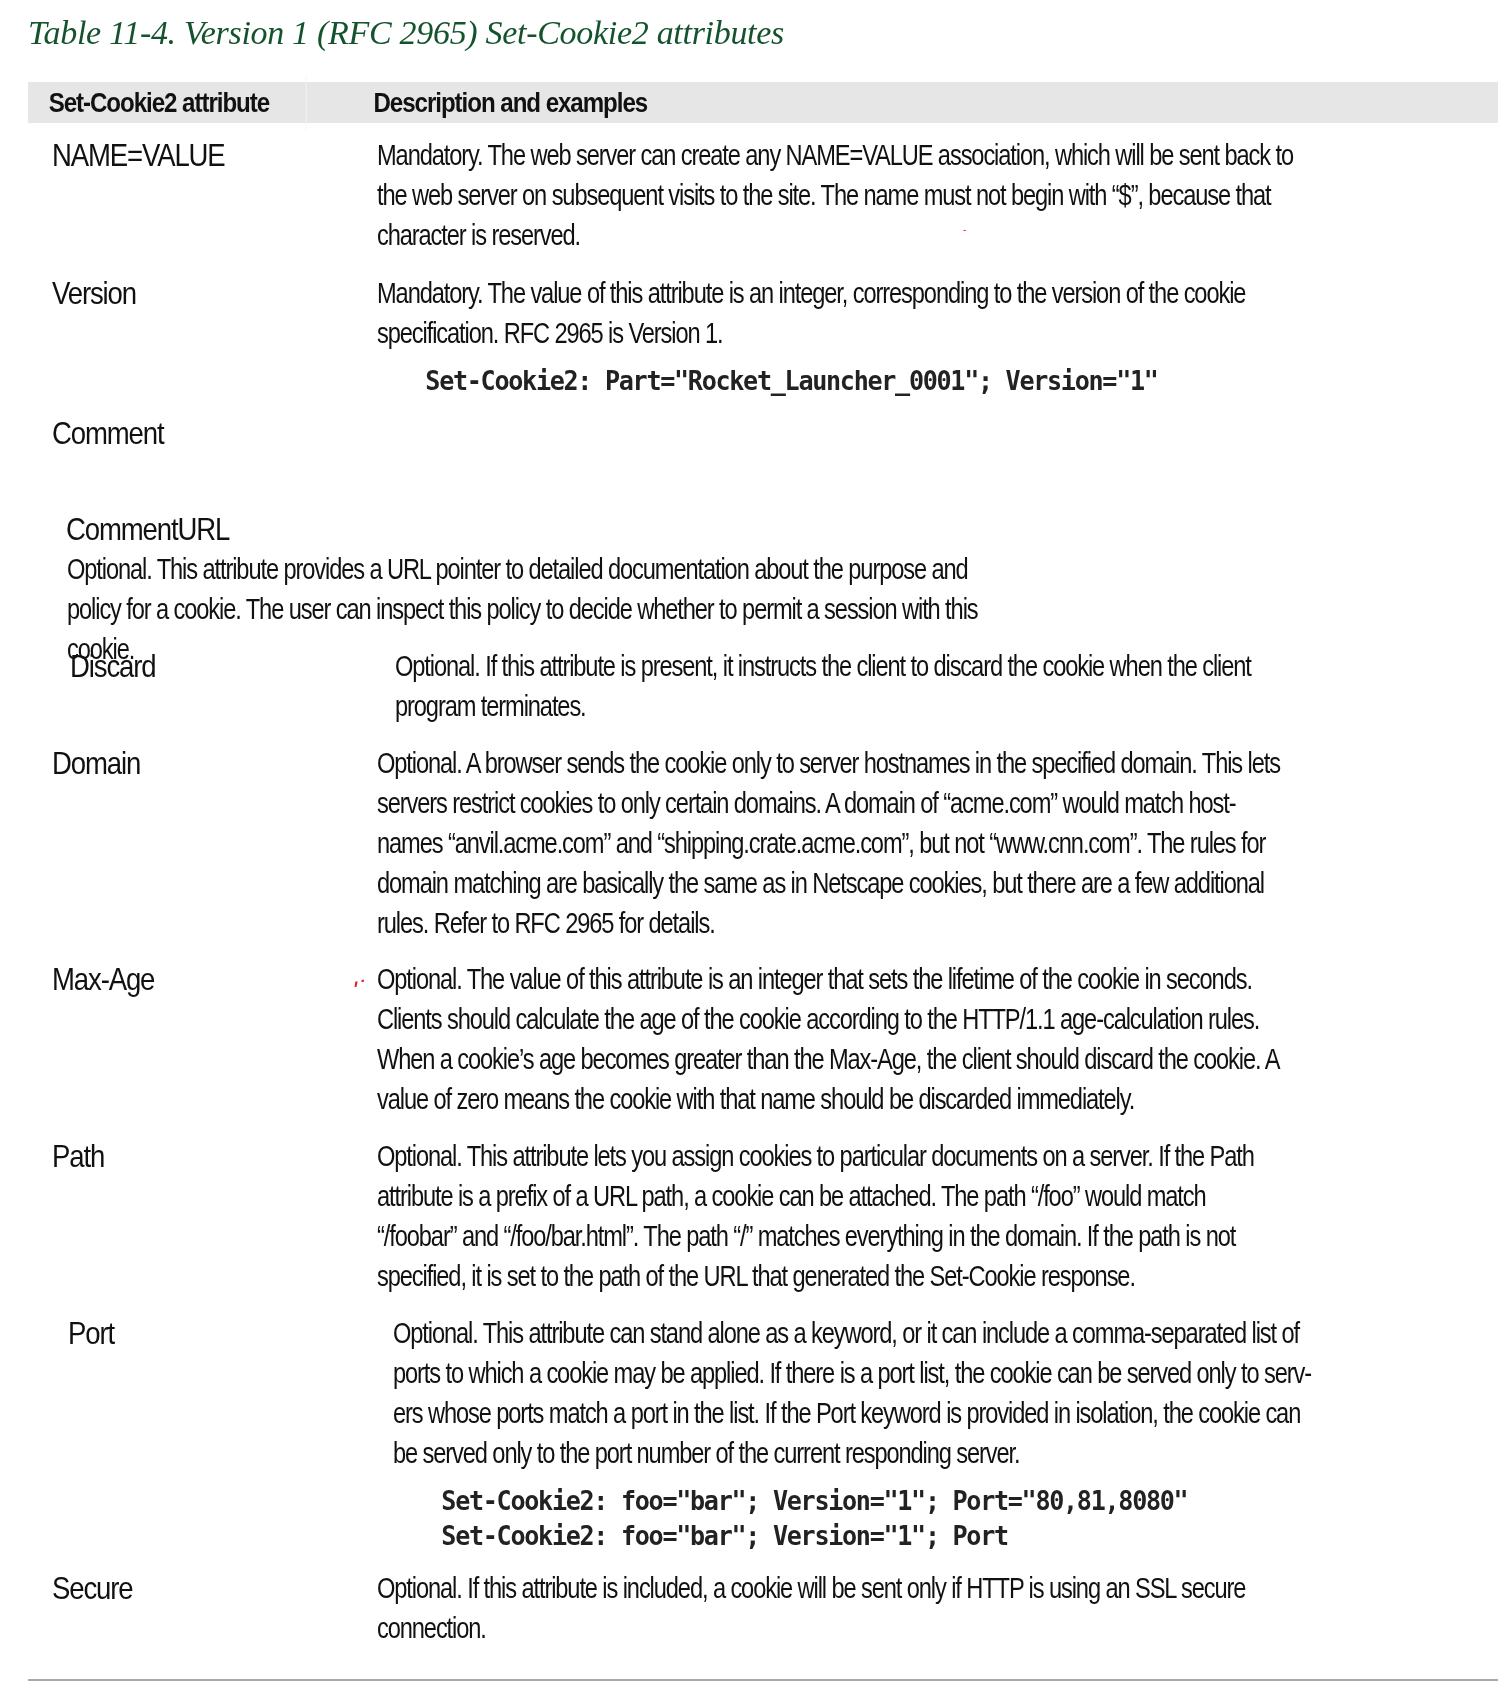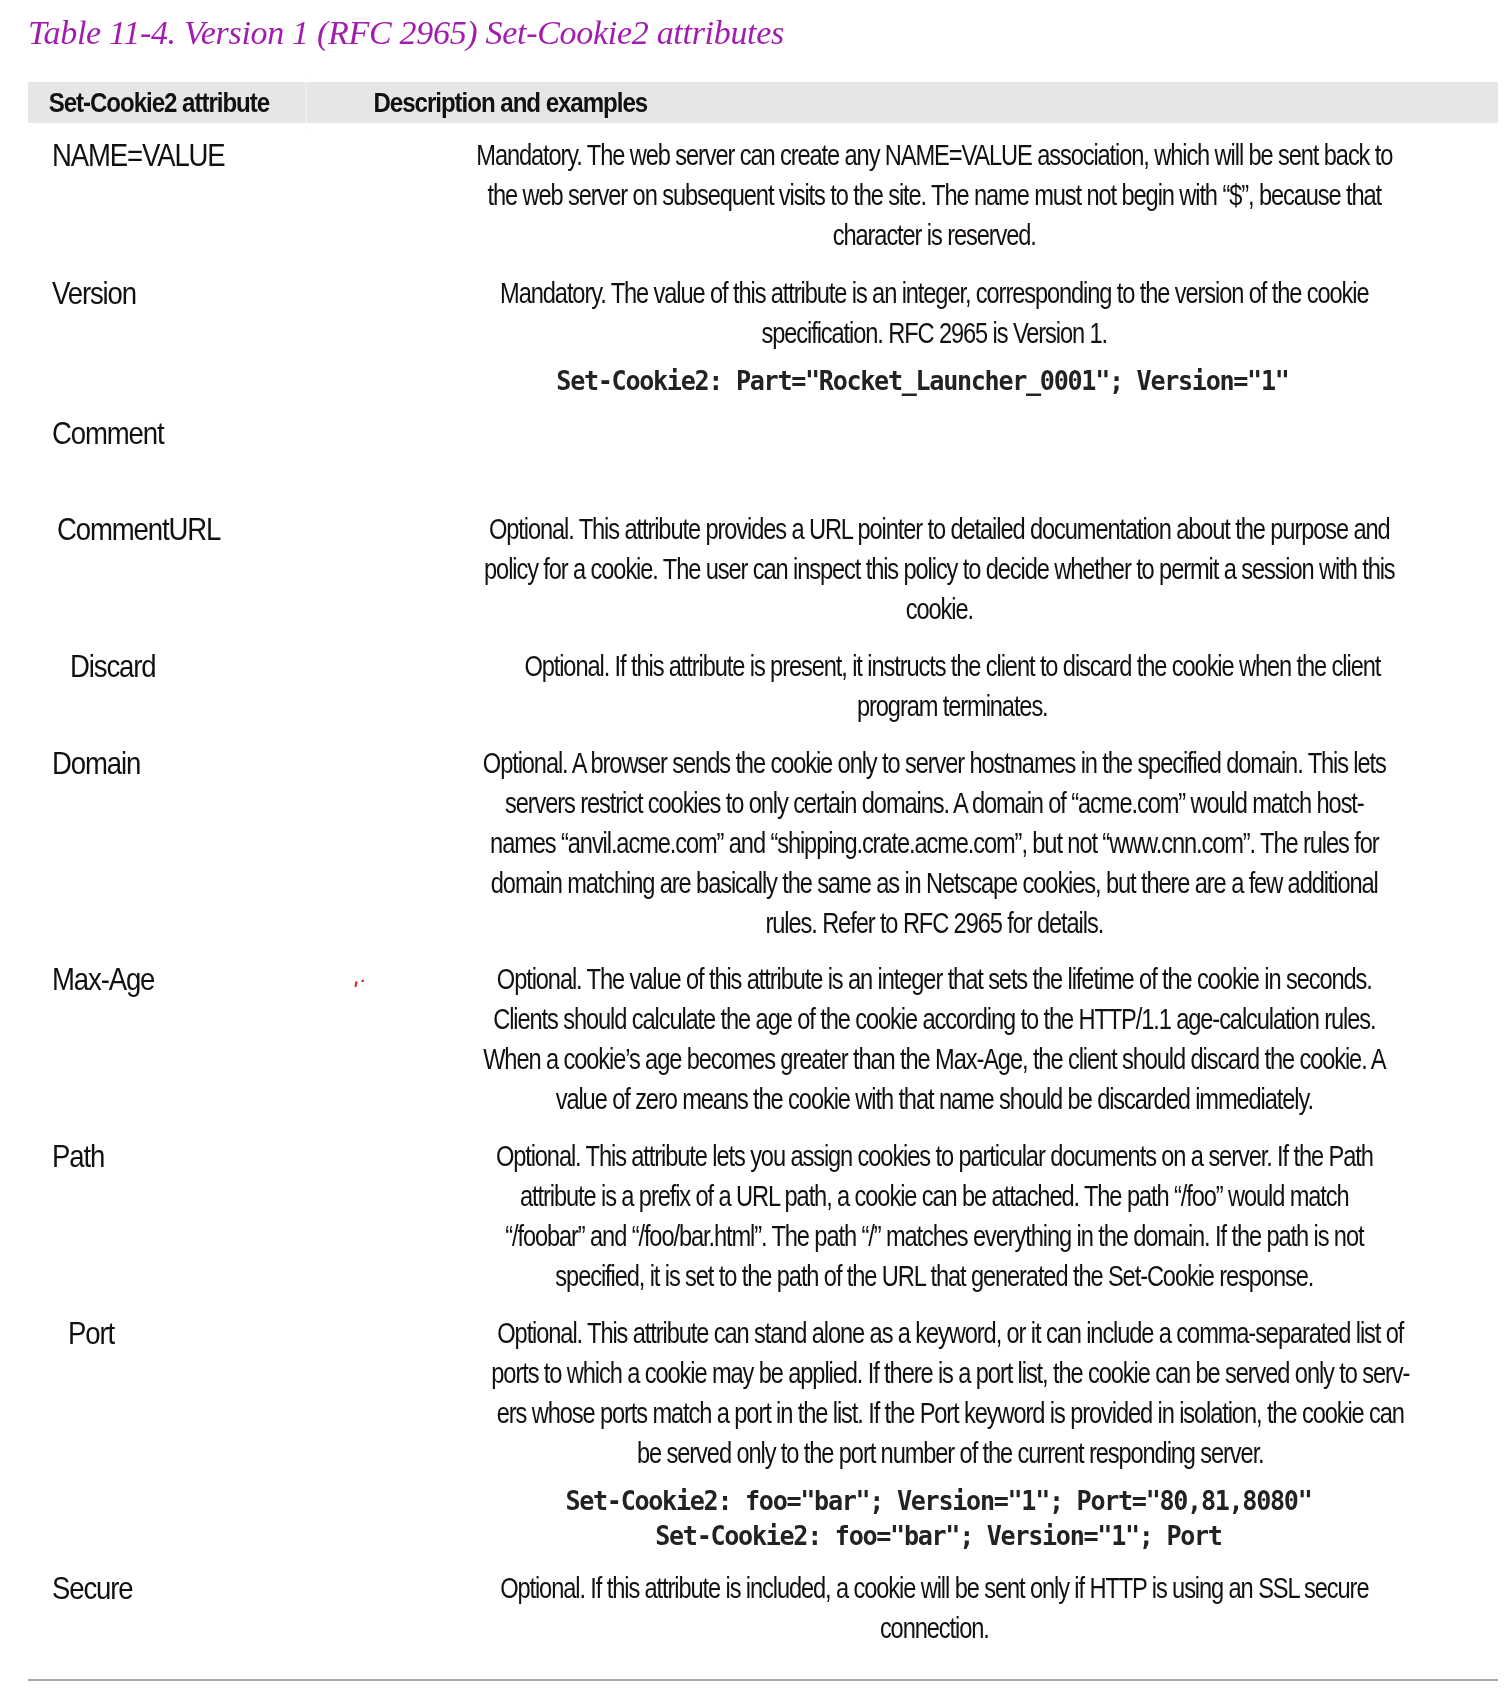--- a/index.html
+++ b/index.html
@@ -15,21 +15,21 @@
       color: #111111;
     }
     .caption {
       position: absolute;
       left: 28px;
       top: 14px;
       font-family: "Liberation Serif", "DejaVu Serif", serif;
       font-style: italic;
       font-size: 34px;
       letter-spacing: -0.3px;
-      color: #a21caf;
+      color: #14532d;
       white-space: nowrap;
     }
     .table {
       position: absolute;
       left: 28px;
       top: 82px;
       width: 1470px;
     }
     .thead {
       display: flex;
@@ -73,21 +73,20 @@
     }
     .cell-attr span {
       display: inline-block;
       transform: scaleX(0.86);
       transform-origin: left center;
     }
     .cell-desc {
       width: 1146px;
       box-sizing: border-box;
       padding-left: 25px;
-      text-align: center;
     }
     .desc-line {
       font-family: "Liberation Sans", "DejaVu Sans", sans-serif;
       font-size: 29px;
       letter-spacing: -1.35px;
       line-height: 40px;
       white-space: nowrap;
       transform: scaleX(0.815);
       transform-origin: left center;
       width: 122%;
@@ -146,21 +145,21 @@
           <div class="desc-line">Mandatory. The value of this attribute is an integer, corresponding to the version of the cookie</div>
           <div class="desc-line">specification. RFC 2965 is Version 1.</div>
           <div class="code-block">
             <div class="code-line">Set-Cookie2: Part="Rocket_Launcher_0001"; Version="1"</div>
           </div>
         </div>
       </div>
       <div class="row" style="position: absolute; left: 0px; top: 331px; gap: 16px;">
         <div class="cell-attr"><span>Comment</span></div>
       </div>
-      <div class="row" style="position: absolute; left: 5px; top: 427px;">
+      <div class="row" style="position: absolute; left: 14px; top: 427px; flex-direction: column;">
         <div class="cell-attr"><span>CommentURL</span></div>
         <div class="cell-desc">
           <div class="desc-line">Optional. This attribute provides a URL pointer to detailed documentation about the purpose and</div>
           <div class="desc-line">policy for a cookie. The user can inspect this policy to decide whether to permit a session with this</div>
           <div class="desc-line">cookie.</div>
         </div>
       </div>
       <div class="row" style="position: absolute; left: 18px; top: 564px;">
         <div class="cell-attr"><span>Discard</span></div>
         <div class="cell-desc">

